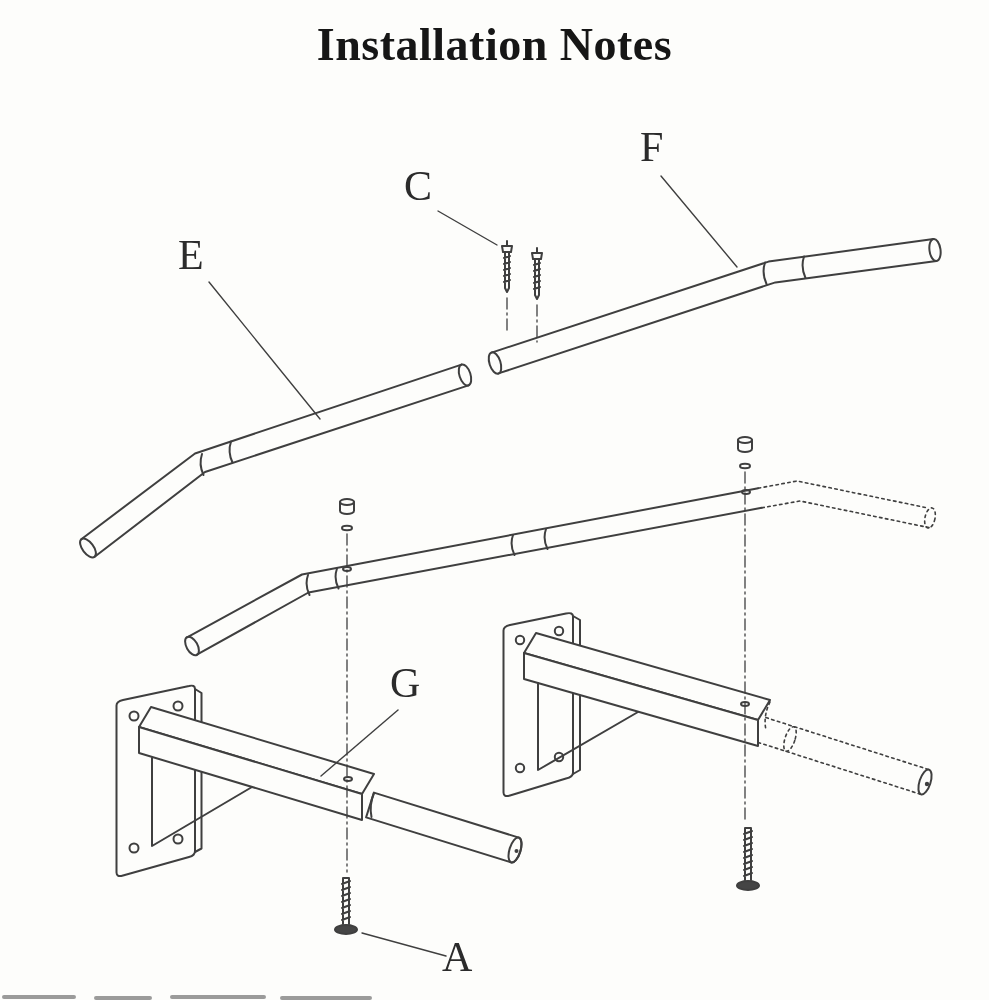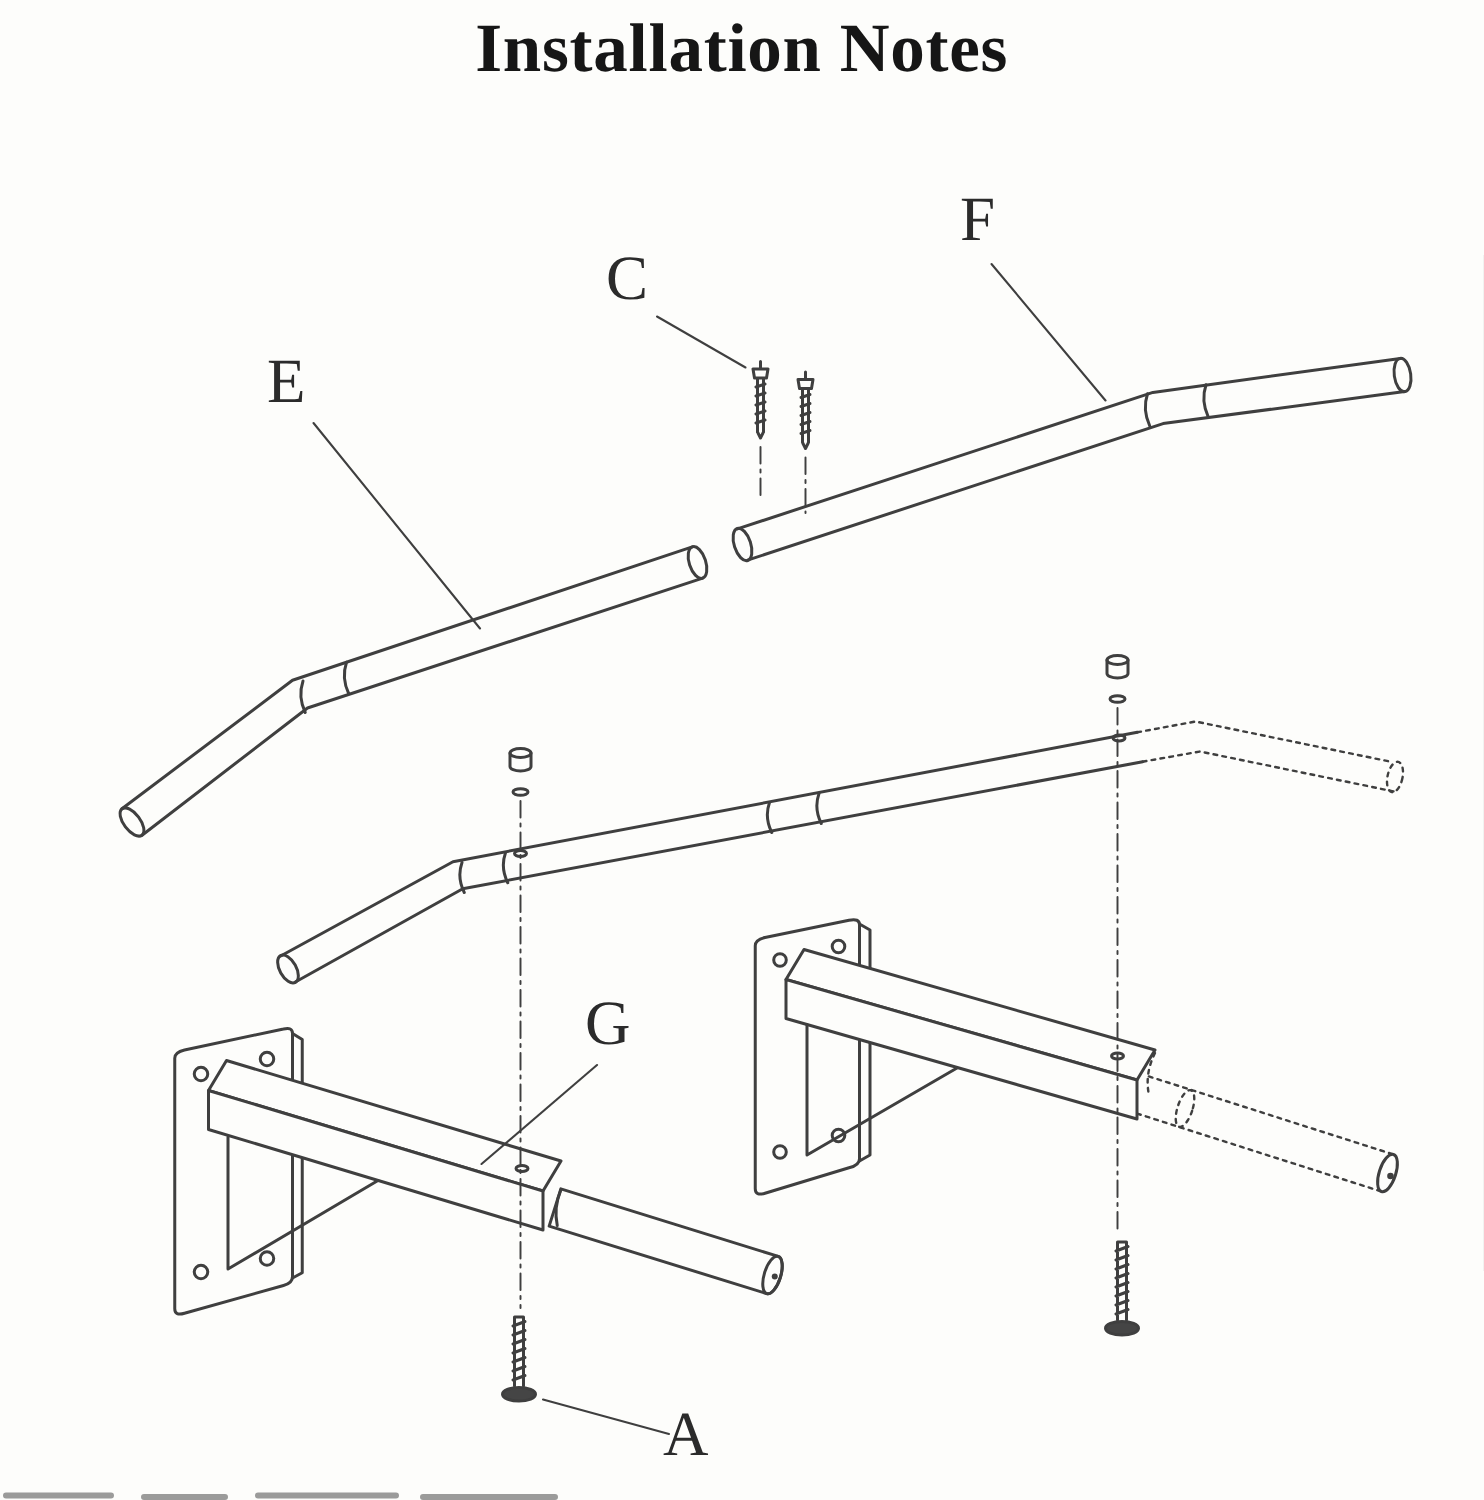--- a/index.html
+++ b/index.html
@@ -2,21 +2,21 @@
 <html><head>
 <meta charset="utf-8">
 <style>
   html,body{margin:0;padding:0;background:#e9e9e7;}
   .page{
     position:relative;width:989px;height:1000px;margin:0 auto;
     background:#fdfdfb;overflow:hidden;
     font-family:"Liberation Serif", serif;
   }
   .title{
-    position:absolute;top:0;left:0;width:100%;margin:0;padding-top:5px;
+    position:absolute;top:0;left:0;width:100%;margin:0;padding-top:18px;
     text-align:center;font-size:46px;font-weight:700;color:#161616;
     letter-spacing:0.5px;
   }
   .diagram{position:absolute;inset:0;}
   .diagram svg{position:absolute;top:0;left:0;}
   .part-label{
     position:absolute;font-size:42px;color:#2b2b2b;line-height:1;
     font-family:"Liberation Serif", serif;
   }
   

